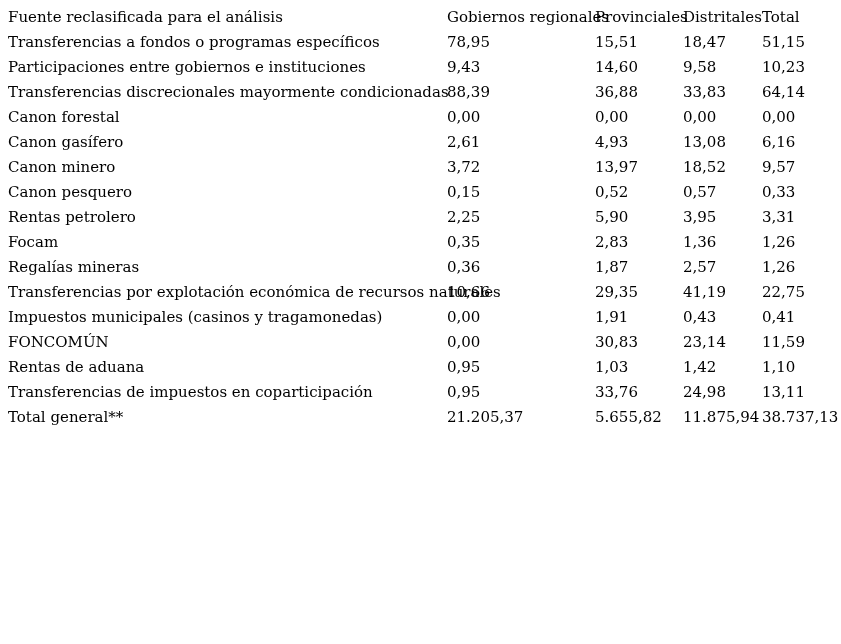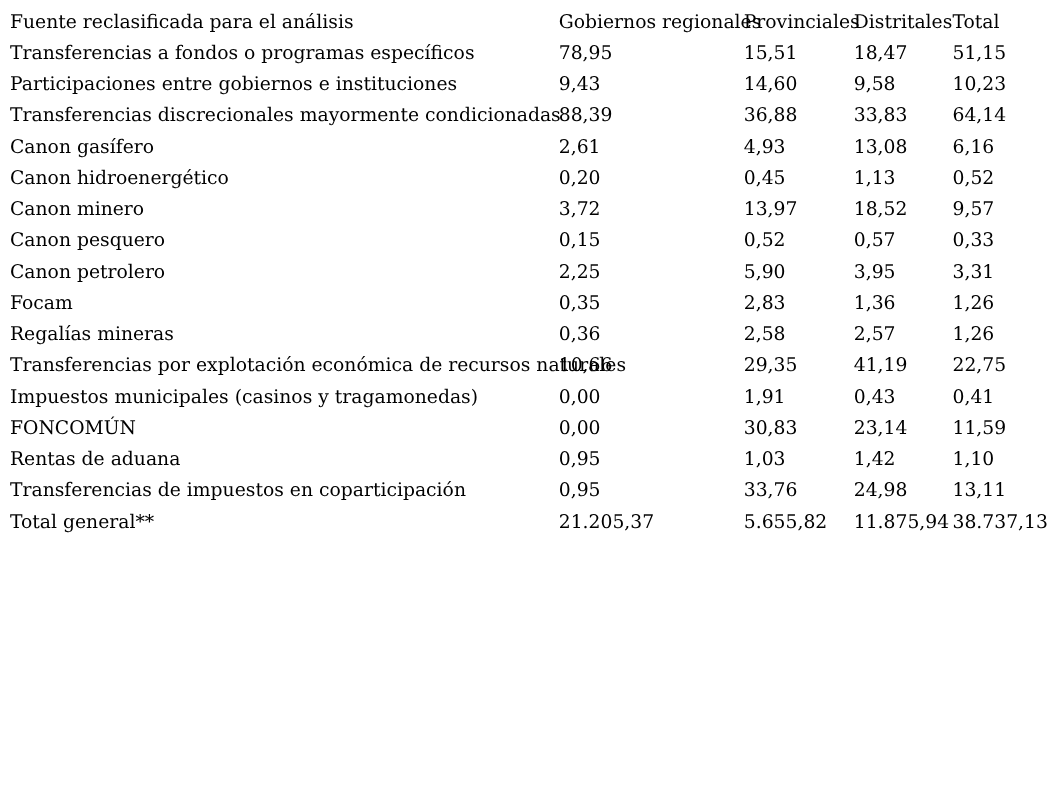--- a/index.html
+++ b/index.html
@@ -78,65 +78,65 @@
           <td>10,23</td>
         </tr>
         <tr>
           <td>Transferencias discrecionales mayormente condicionadas</td>
           <td>88,39</td>
           <td>36,88</td>
           <td>33,83</td>
           <td>64,14</td>
         </tr>
         <tr>
+          <td>Canon forestal</td>
+          <td>0,00</td>
+          <td>0,00</td>
+          <td>0,00</td>
+          <td>0,00</td>
+        </tr>
+        <tr>
           <td>Canon gasífero</td>
           <td>2,61</td>
           <td>4,93</td>
           <td>13,08</td>
           <td>6,16</td>
-        </tr>
-        <tr>
-          <td>Canon hidroenergético</td>
-          <td>0,20</td>
-          <td>0,45</td>
-          <td>1,13</td>
-          <td>0,52</td>
         </tr>
         <tr>
           <td>Canon minero</td>
           <td>3,72</td>
           <td>13,97</td>
           <td>18,52</td>
           <td>9,57</td>
         </tr>
         <tr>
           <td>Canon pesquero</td>
           <td>0,15</td>
           <td>0,52</td>
           <td>0,57</td>
           <td>0,33</td>
         </tr>
         <tr>
-          <td>Canon petrolero</td>
+          <td>Rentas petrolero</td>
           <td>2,25</td>
           <td>5,90</td>
           <td>3,95</td>
           <td>3,31</td>
         </tr>
         <tr>
           <td>Focam</td>
           <td>0,35</td>
           <td>2,83</td>
           <td>1,36</td>
           <td>1,26</td>
         </tr>
         <tr>
           <td>Regalías mineras</td>
           <td>0,36</td>
-          <td>2,58</td>
+          <td>1,87</td>
           <td>2,57</td>
           <td>1,26</td>
         </tr>
         <tr>
           <td>Transferencias por explotación económica de recursos naturales</td>
           <td>10,66</td>
           <td>29,35</td>
           <td>41,19</td>
           <td>22,75</td>
         </tr>

